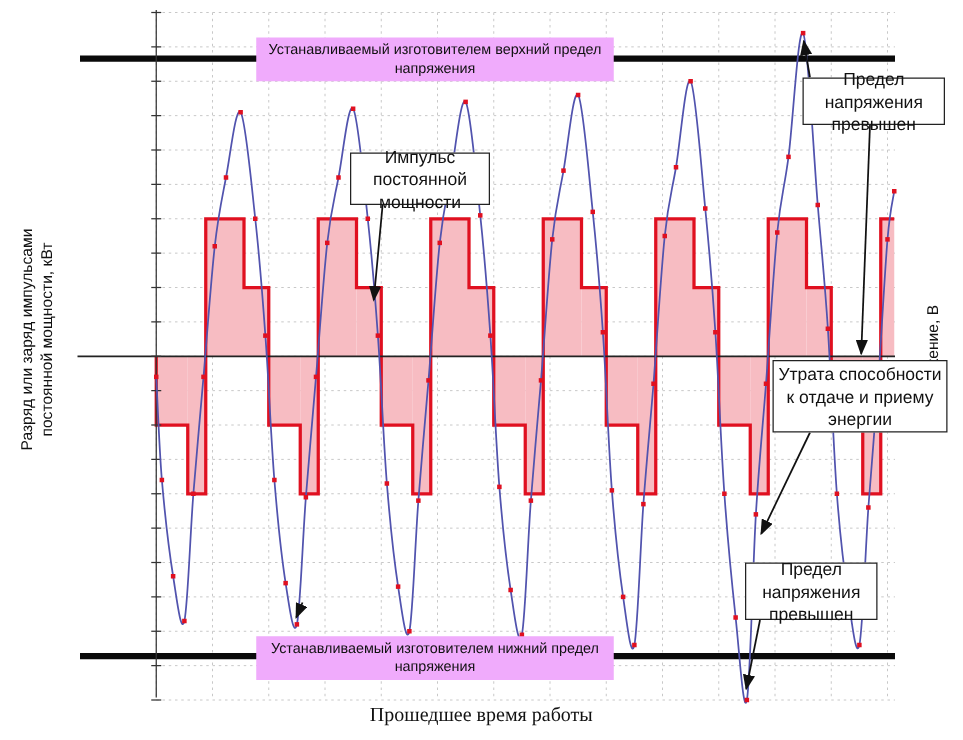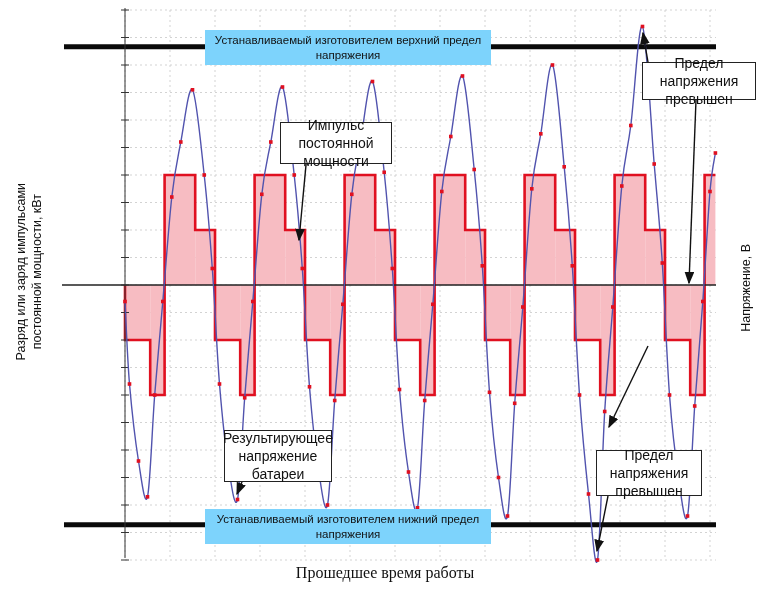--- a/index.html
+++ b/index.html
@@ -4,21 +4,21 @@
 <style>
   html,body{margin:0;padding:0;background:#fff;}
   #page{position:relative;width:770px;height:592px;background:#fff;overflow:hidden;
         font-family:"Liberation Sans",sans-serif;color:#111;}
   #chart{position:absolute;left:0;top:0;z-index:1;}
   .grid{stroke:#c8c8c8;stroke-width:0.8;stroke-dasharray:2 3;}
   .vlabel{position:absolute;transform:rotate(-90deg);text-align:center;
           font-size:12.5px;line-height:1.25;white-space:pre-line;z-index:2;}
   .xlabel{position:absolute;left:0;right:0;top:564px;text-align:center;
           font-family:"Liberation Serif",serif;font-size:16px;z-index:2;}
-  .glabel{position:absolute;background:#7dd3fc;display:flex;align-items:center;justify-content:center;
+  .glabel{position:absolute;background:#f0abfc;display:flex;align-items:center;justify-content:center;
           text-align:center;font-size:11.5px;line-height:1.3;z-index:3;padding:1px 6px;box-sizing:border-box;}
   .ann{position:absolute;background:#fff;border:1px solid #222;display:flex;align-items:center;justify-content:center;
        text-align:center;font-size:14px;line-height:1.3;z-index:3;padding:2px;box-sizing:border-box;}
 </style>
 </head>
 <body>
 
 <div id="page">
 
   <svg id="chart" width="770" height="592" viewBox="0 0 770 592">
@@ -208,20 +208,20 @@
   <div class="vlabel" style="left:647px;top:280px;width:200px;">Напряжение, В</div>
 
   <div class="xlabel">Прошедшее время работы</div>
 
   <div class="glabel" style="left:205px;top:30px;width:286px;height:35px;">Устанавливаемый изготовителем верхний предел напряжения</div>
 
   <div class="glabel" style="left:205px;top:509px;width:286px;height:35px;">Устанавливаемый изготовителем нижний предел напряжения</div>
 
   <div class="ann" style="left:280px;top:80px;width:112px;height:42px;margin-top:42px;">Импульс постоянной мощности</div>
 
-  <div class="ann" style="left:224px;top:430px;width:108px;height:52px;">Результирующее напряжение батареи</div>
 
   <div class="ann" style="left:642px;top:62px;width:114px;height:38px;">Предел напряжения превышен</div>
 
+  <div class="ann" style="left:618px;top:288px;width:140px;height:58px;">Утрата способности к отдаче и приему энергии</div>
 
   <div class="ann" style="left:596px;top:450px;width:106px;height:46px;">Предел напряжения превышен</div>
 
 </div>
 
 </body></html>

